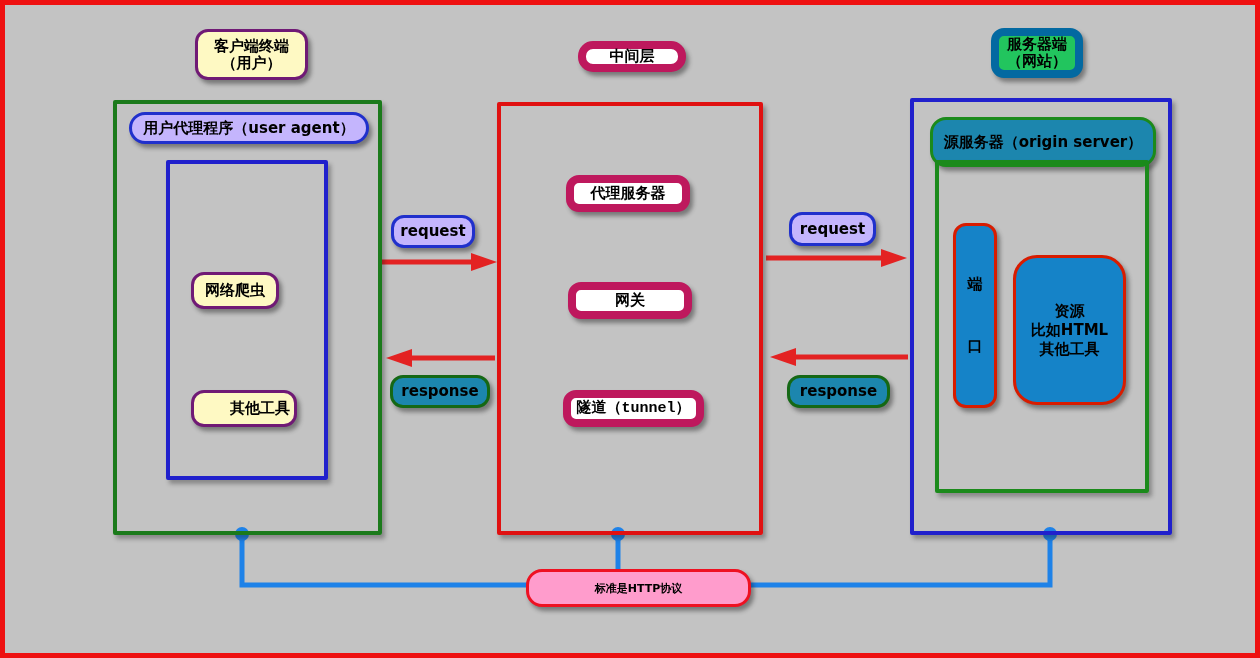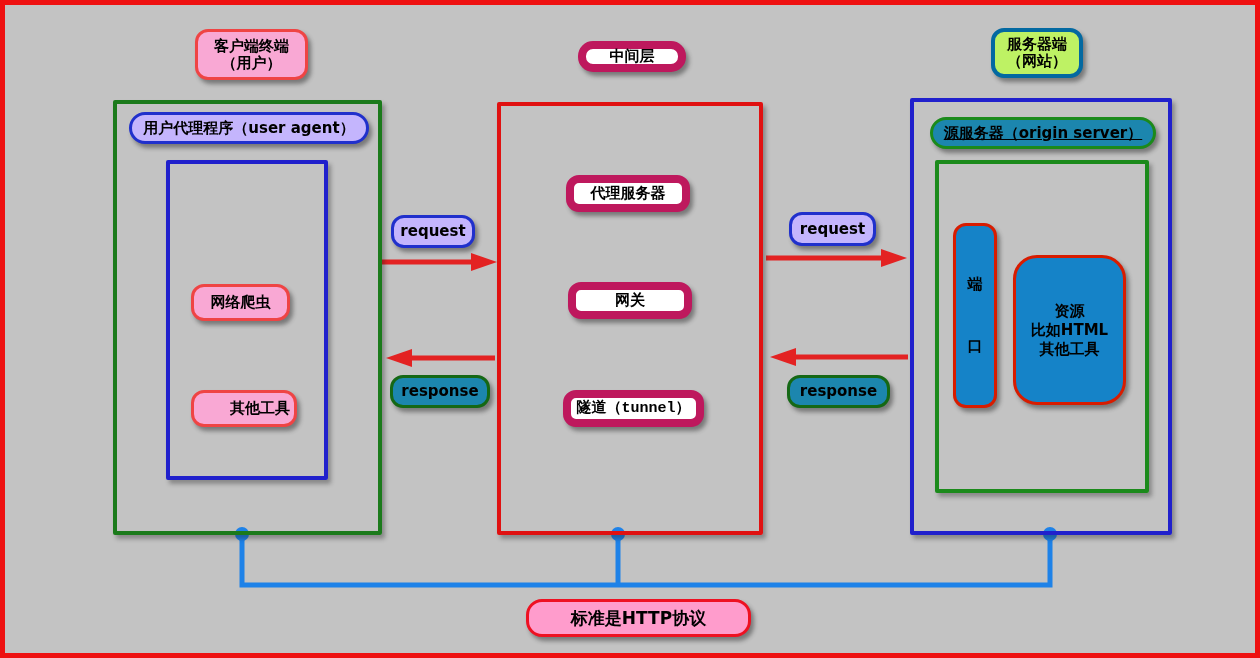--- a/index.html
+++ b/index.html
@@ -14,26 +14,26 @@
   .pill{
     display:flex;align-items:center;justify-content:center;
     text-align:center;border-radius:13px;
     box-shadow:3px 4px 4px rgba(30,30,30,0.45);
     font-size:15px;line-height:17px;
   }
   .frame{
     border-radius:2px;background:transparent;
     box-shadow:3px 4px 4px rgba(30,30,30,0.35);
   }
-  .green-fill{background:#f9a8d4;border:3px solid #ef4444;}
+  .green-fill{background:#fef9c3;border:3px solid #701a75;}
   .green-fill-blue{background:#c4b5fd;border:3px solid #2030cc;}
   .white-fill{background:#ffffff;border:8px solid #be185d;}
   .teal-fill-green{background:#1c86ae;border:3px solid #156815;}
   .blue-fill-red{background:#1583c8;border:3px solid #d81c00;}
-  .dodger-fill-red{background:#bef264;border:4px solid #0369a1;}
+  .dodger-fill-red{background:#22c55e;border:8px solid #0369a1;}
   .pink-fill-red{background:#ff9ccc;border:3px solid #ee1122;border-radius:16px;}
   .two-line{flex-direction:column;}
   .port-box{flex-direction:column;justify-content:space-around;padding:28px 0;}
   .res-box{flex-direction:column;line-height:19px;}
   svg{position:absolute;left:0;top:0;}
 </style>
 </head>
 <body>
 
 <div id="canvas">
@@ -80,46 +80,46 @@
     <span>服务器端</span>
     <span>（网站）</span>
   </div>
 
   <div class="abs frame" style="left:108px;top:95px;width:269px;height:435px;border:4px solid #1b7a1b;"></div>
 
   <div class="abs pill green-fill-blue" style="left:124px;top:107px;width:240px;height:32px;border-radius:16px;">用户代理程序（user agent）</div>
 
   <div class="abs frame" style="left:161px;top:155px;width:162px;height:320px;border:4px solid #2020cc;"></div>
 
-  <div class="abs pill green-fill" style="left:186px;top:279px;width:99px;height:37px;text-align:right;">网络爬虫</div>
+  <div class="abs pill green-fill" style="left:186px;top:267px;width:88px;height:37px;text-align:right;">网络爬虫</div>
   <div class="abs pill green-fill" style="left:186px;top:385px;width:106px;height:37px;padding-left:32px;">其他工具</div>
 
   <div class="abs frame" style="left:492px;top:97px;width:266px;height:433px;border:4px solid #e01111;"></div>
 
   <div class="abs pill white-fill" style="left:561px;top:170px;width:124px;height:37px;">代理服务器</div>
   <div class="abs pill white-fill" style="left:563px;top:277px;width:124px;height:37px;">网关</div>
   <div class="abs pill white-fill" style="left:558px;top:385px;width:141px;height:37px;font-family:Liberation Mono, monospace;">隧道（tunnel）</div>
 
   <div class="abs frame" style="left:905px;top:93px;width:262px;height:437px;border:4px solid #2020cc;"></div>
 
-  <div class="abs pill teal-fill-green" style="left:925px;top:112px;width:226px;height:32px;border-radius:16px;border-color:#1b8a1b;text-decoration:underline;">源服务器（origin server）</div>
+  <div class="abs pill teal-fill-green" style="left:925px;top:112px;width:226px;height:50px;border-radius:16px;border-color:#1b8a1b;">源服务器（origin server）</div>
 
   <div class="abs frame" style="left:930px;top:155px;width:214px;height:333px;border:4px solid #1b8a1b;"></div>
 
   <div class="abs pill port-box blue-fill-red" style="left:948px;top:218px;width:44px;height:185px;">
     <span>端</span>
     <span>口</span>
   </div>
 
   <div class="abs pill res-box blue-fill-red" style="left:1008px;top:250px;width:113px;height:150px;border-radius:24px;">
     <span>资源</span>
     <span>比如HTML</span>
     <span>其他工具</span>
   </div>
 
   <div class="abs pill green-fill-blue" style="left:386px;top:210px;width:84px;height:33px;">request</div>
   <div class="abs pill teal-fill-green" style="left:385px;top:370px;width:100px;height:33px;">response</div>
   <div class="abs pill green-fill-blue" style="left:784px;top:207px;width:87px;height:34px;">request</div>
   <div class="abs pill teal-fill-green" style="left:782px;top:370px;width:103px;height:33px;">response</div>
 
-  <div class="abs pill pink-fill-red" style="left:521px;top:594px;width:225px;height:38px;font-size:17px;">标准是HTTP协议</div>
+  <div class="abs pill pink-fill-red" style="left:521px;top:564px;width:225px;height:38px;font-size:11px;">标准是HTTP协议</div>
 
 </div>
 
 </body></html>

